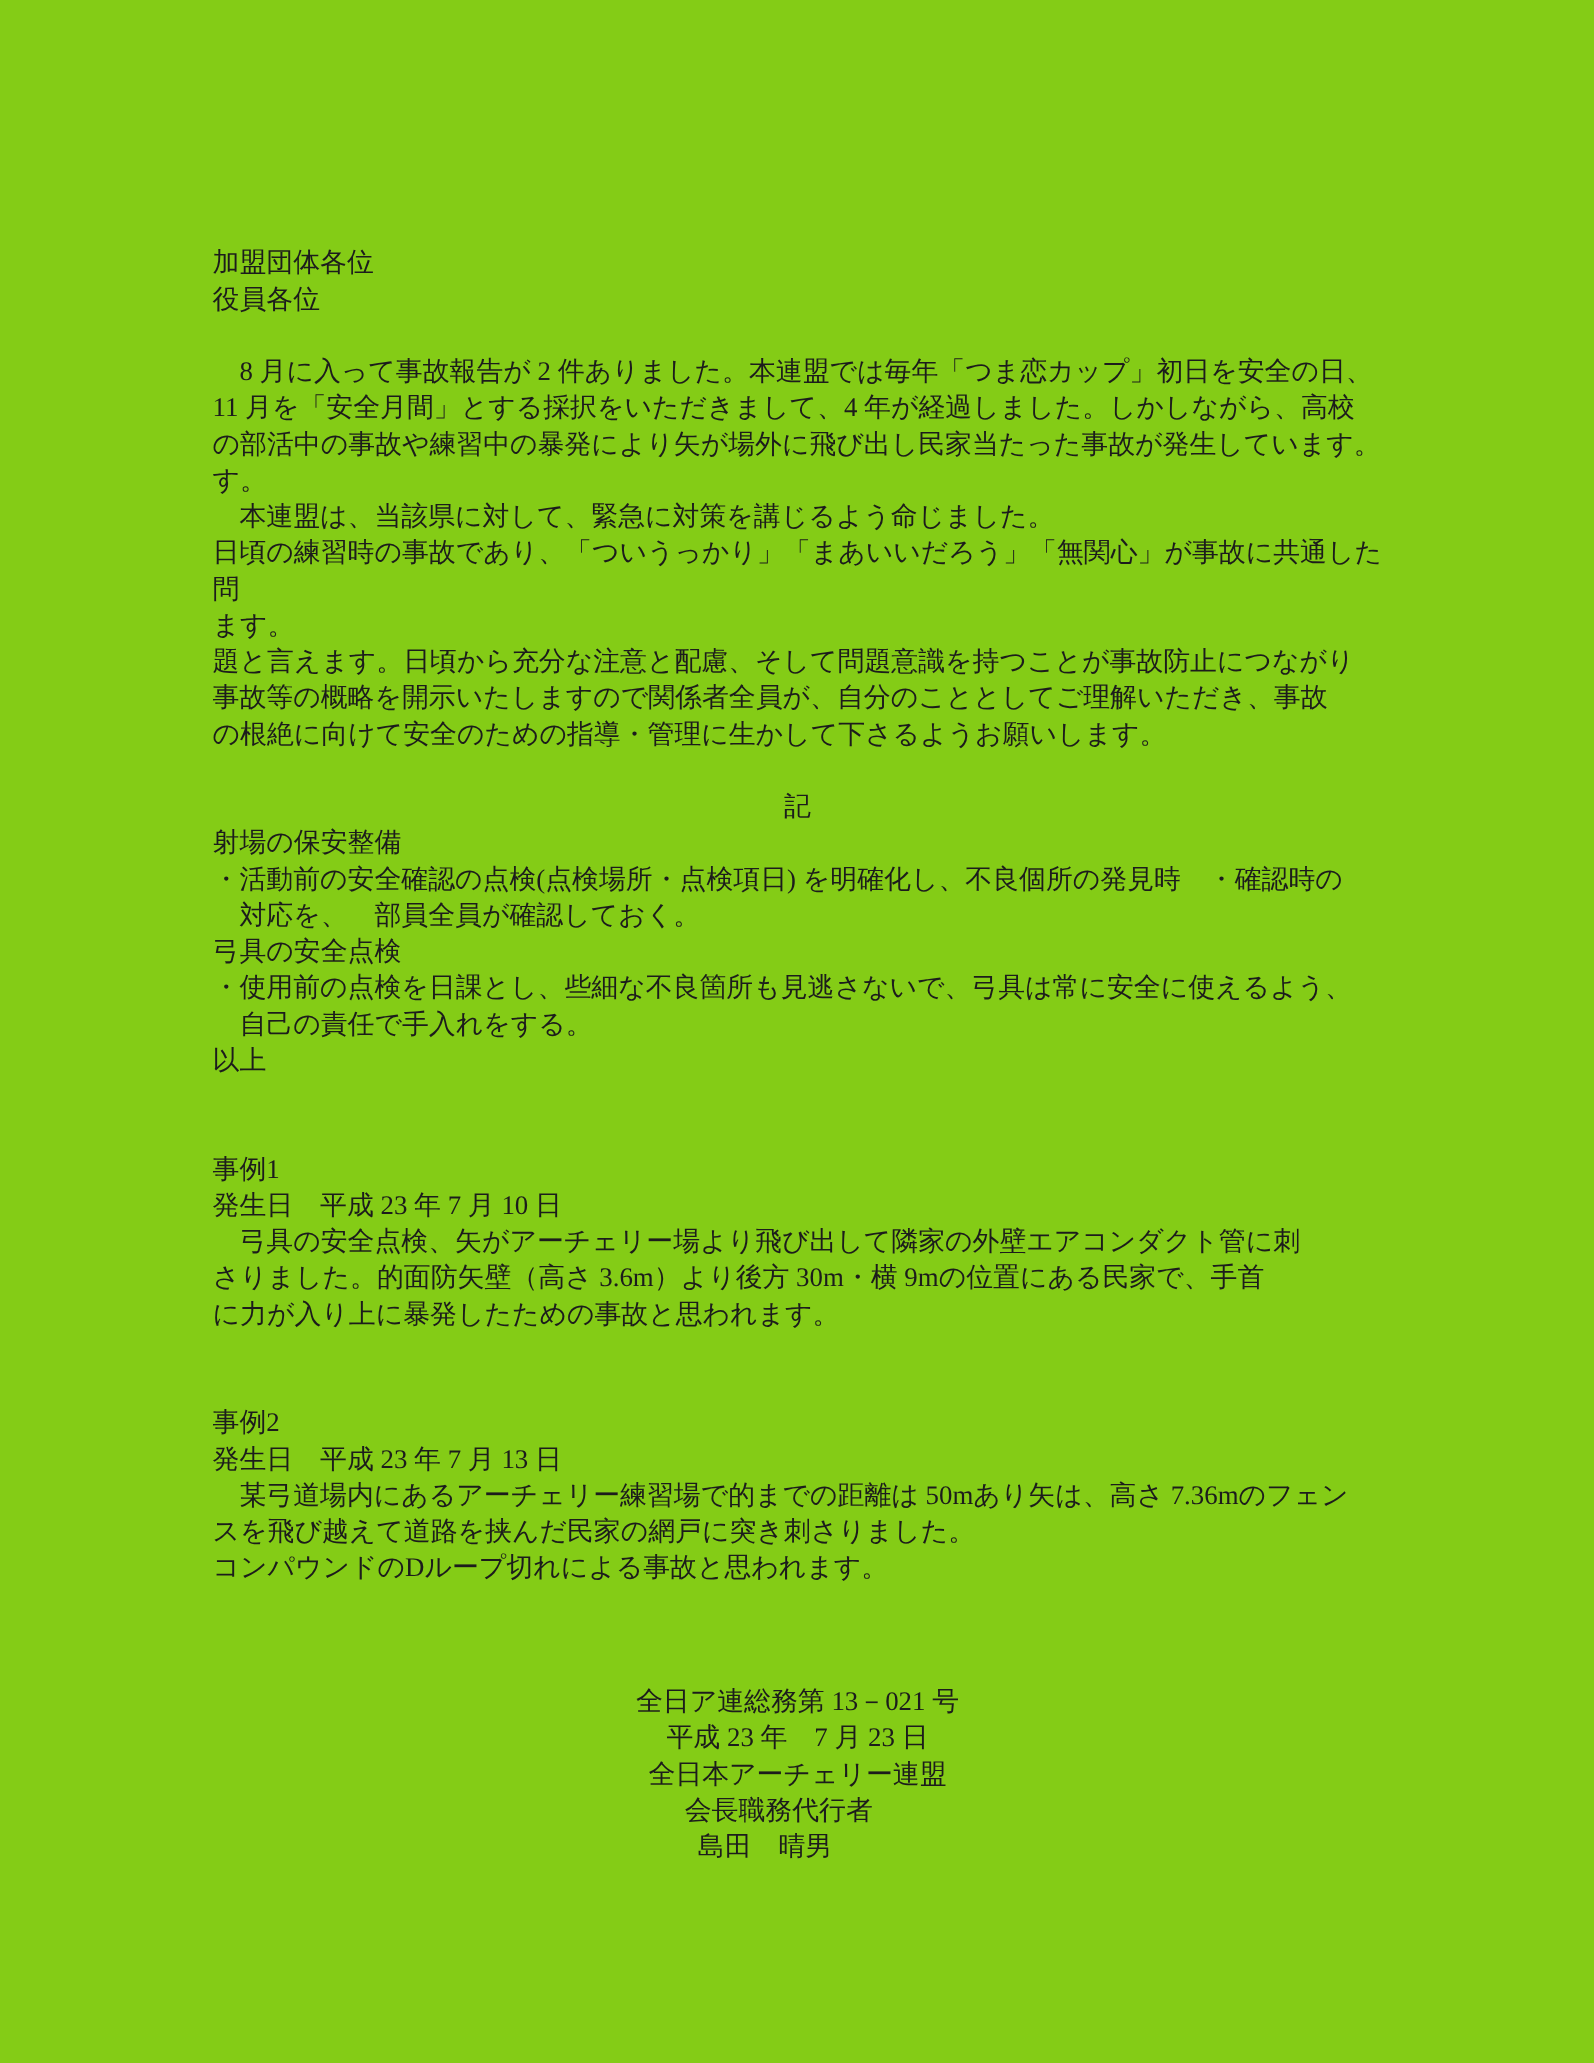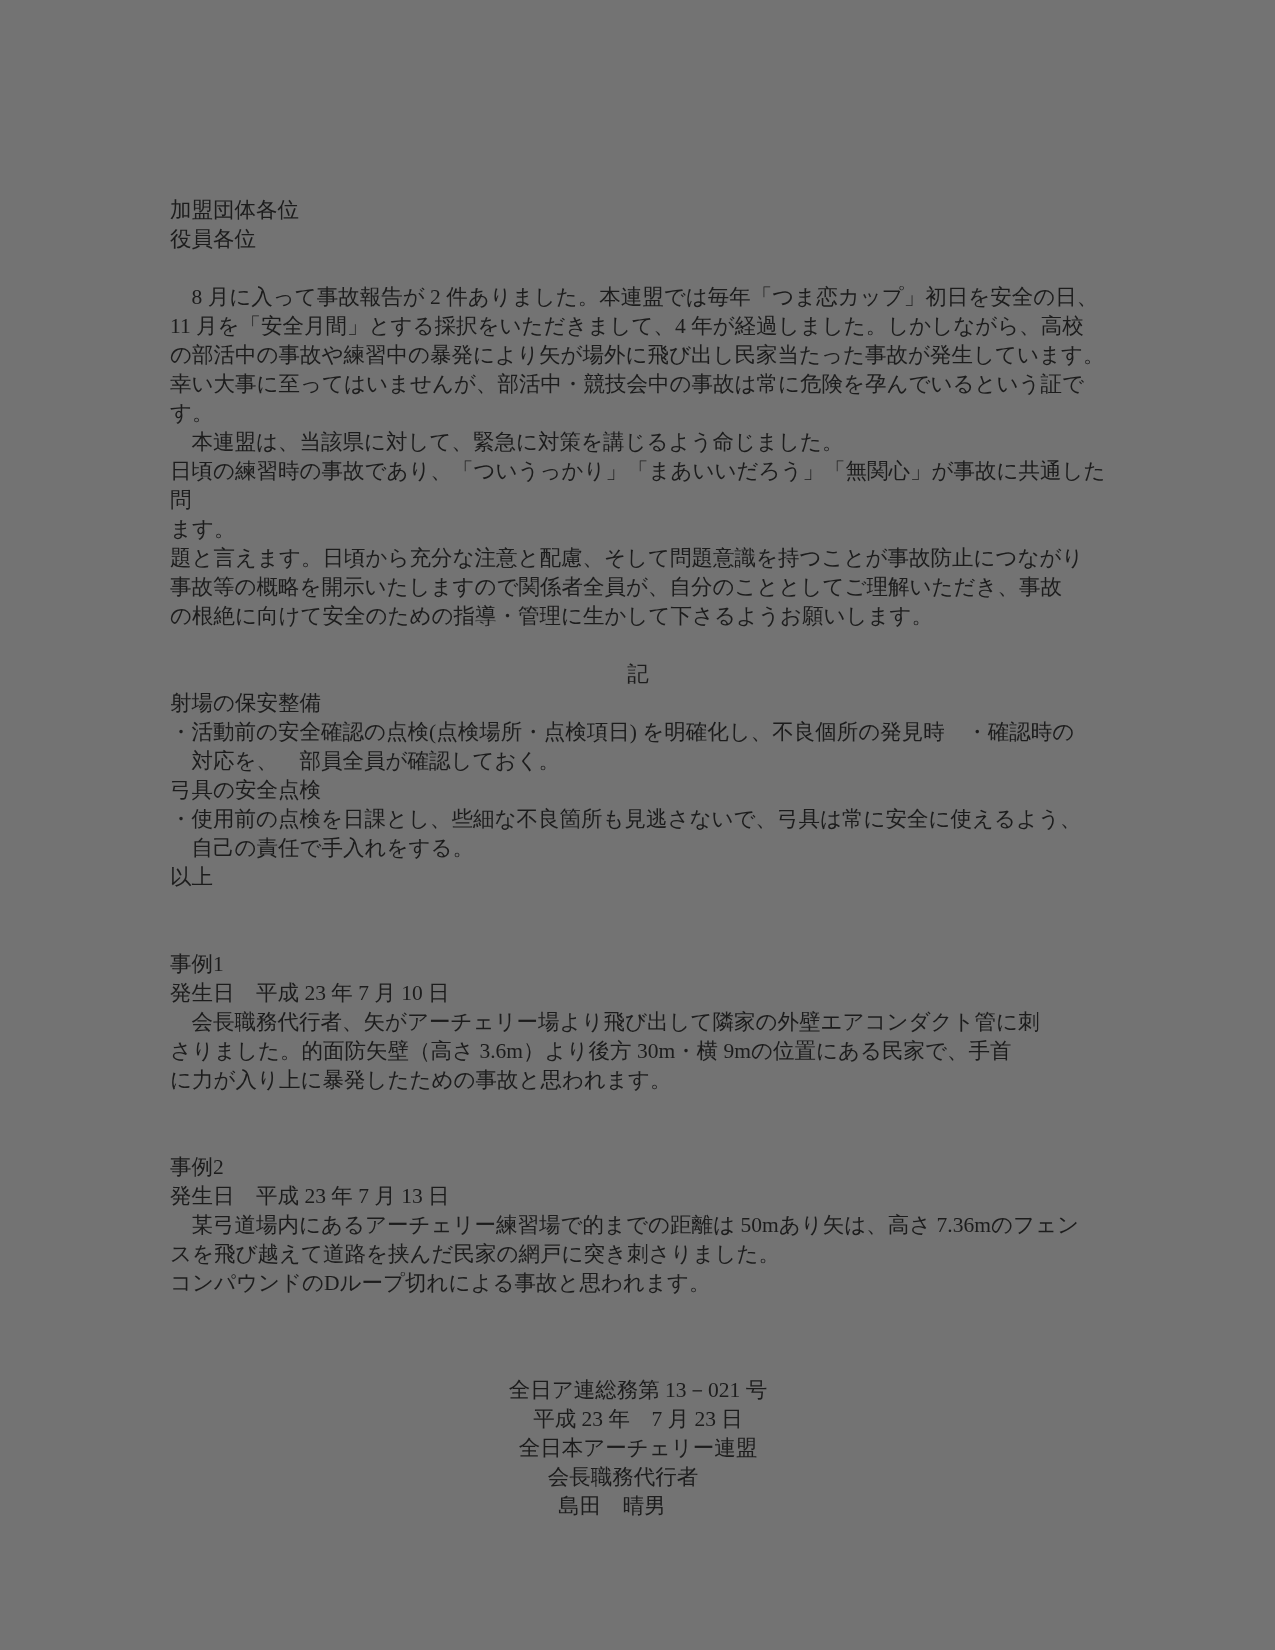--- a/index.html
+++ b/index.html
@@ -4,21 +4,21 @@
 <style>
   html, body {
     margin: 0;
     padding: 0;
     background: #ffffff;
   }
   .page {
     position: relative;
     width: 1275px;
     height: 1650px;
-    background: #737373;
+    background: #84cc16;
     overflow: hidden;
     font-family: "Liberation Serif", "DejaVu Serif", serif;
     color: #1c1c1c;
   }
   .content {
     position: absolute;
     left: 170px;
     top: 196px;
     width: 936px;
     font-size: 21.5px;
@@ -44,21 +44,20 @@
   <div class="content">
 
     <p class="line">加盟団体各位</p>
     <p class="line">役員各位</p>
 
     <div class="gap1"></div>
 
     <p class="line">　8 月に入って事故報告が 2 件ありました。本連盟では毎年「つま恋カップ」初日を安全の日、</p>
     <p class="line">11 月を「安全月間」とする採択をいただきまして、4 年が経過しました。しかしながら、高校</p>
     <p class="line">の部活中の事故や練習中の暴発により矢が場外に飛び出し民家当たった事故が発生しています。</p>
-    <p class="line">幸い大事に至ってはいませんが、部活中・競技会中の事故は常に危険を孕んでいるという証で</p>
     <p class="line">す。</p>
     <p class="line">　本連盟は、当該県に対して、緊急に対策を講じるよう命じました。</p>
     <p class="line">日頃の練習時の事故であり、「ついうっかり」「まあいいだろう」「無関心」が事故に共通した問</p>
     <p class="line">ます。</p>
     <p class="line">題と言えます。日頃から充分な注意と配慮、そして問題意識を持つことが事故防止につながり</p>
     <p class="line">事故等の概略を開示いたしますので関係者全員が、自分のこととしてご理解いただき、事故</p>
     <p class="line">の根絶に向けて安全のための指導・管理に生かして下さるようお願いします。</p>
 
     <div class="gap1"></div>
 
@@ -70,21 +69,21 @@
     <p class="line">弓具の安全点検</p>
     <p class="line">・使用前の点検を日課とし、些細な不良箇所も見逃さないで、弓具は常に安全に使えるよう、</p>
     <p class="line">　自己の責任で手入れをする。</p>
 
     <p class="line right">以上</p>
 
     <div class="gap2"></div>
 
     <p class="line">事例1</p>
     <p class="line">発生日　平成 23 年 7 月 10 日</p>
-    <p class="line">　会長職務代行者、矢がアーチェリー場より飛び出して隣家の外壁エアコンダクト管に刺</p>
+    <p class="line">　弓具の安全点検、矢がアーチェリー場より飛び出して隣家の外壁エアコンダクト管に刺</p>
     <p class="line">さりました。的面防矢壁（高さ 3.6m）より後方 30m・横 9mの位置にある民家で、手首</p>
     <p class="line">に力が入り上に暴発したための事故と思われます。</p>
 
     <div class="gap2"></div>
 
     <p class="line">事例2</p>
     <p class="line">発生日　平成 23 年 7 月 13 日</p>
     <p class="line">　某弓道場内にあるアーチェリー練習場で的までの距離は 50mあり矢は、高さ 7.36mのフェン</p>
     <p class="line">スを飛び越えて道路を挟んだ民家の網戸に突き刺さりました。</p>
     <p class="line">コンパウンドのDループ切れによる事故と思われます。</p>

